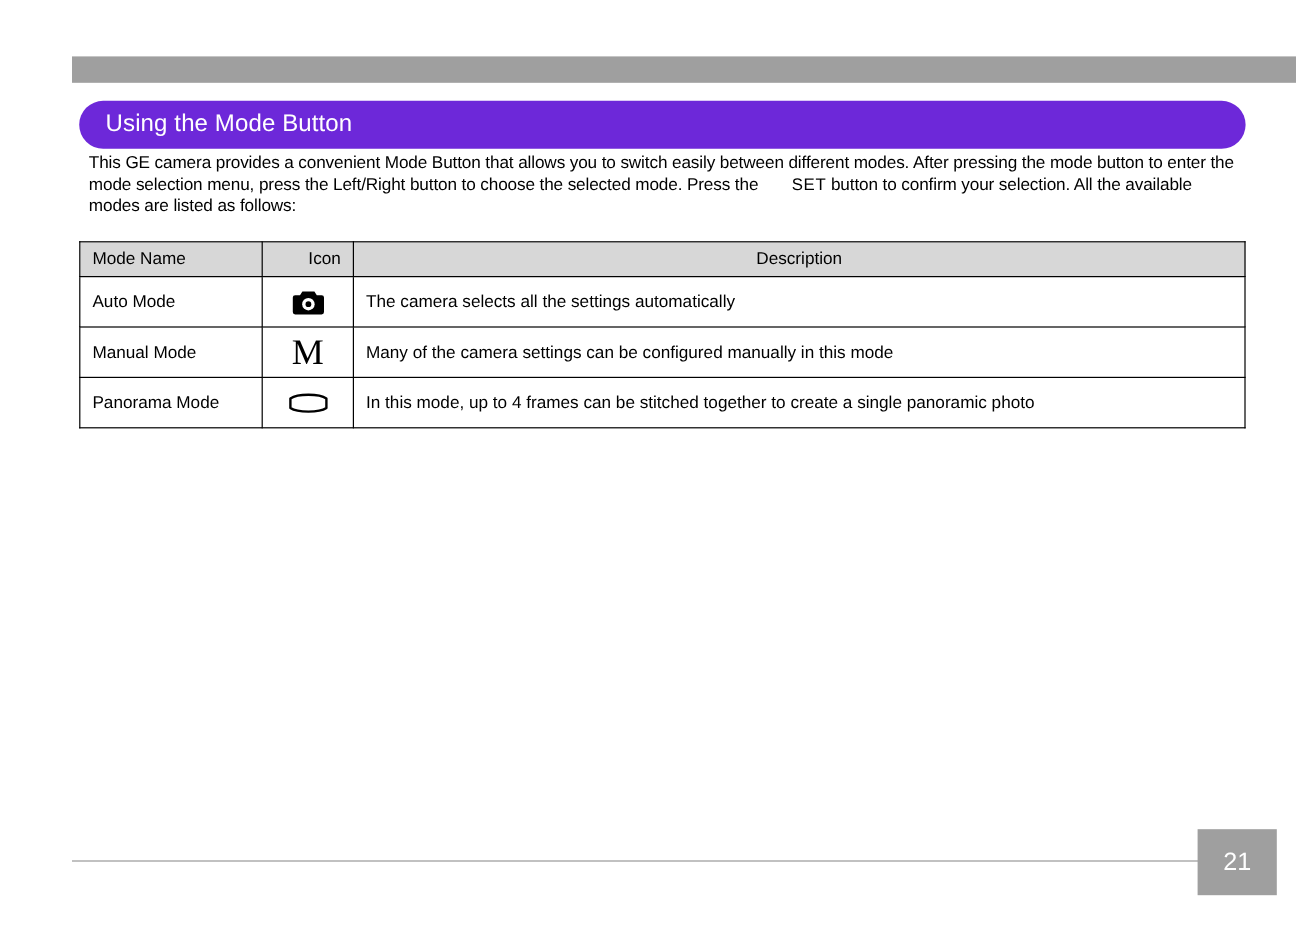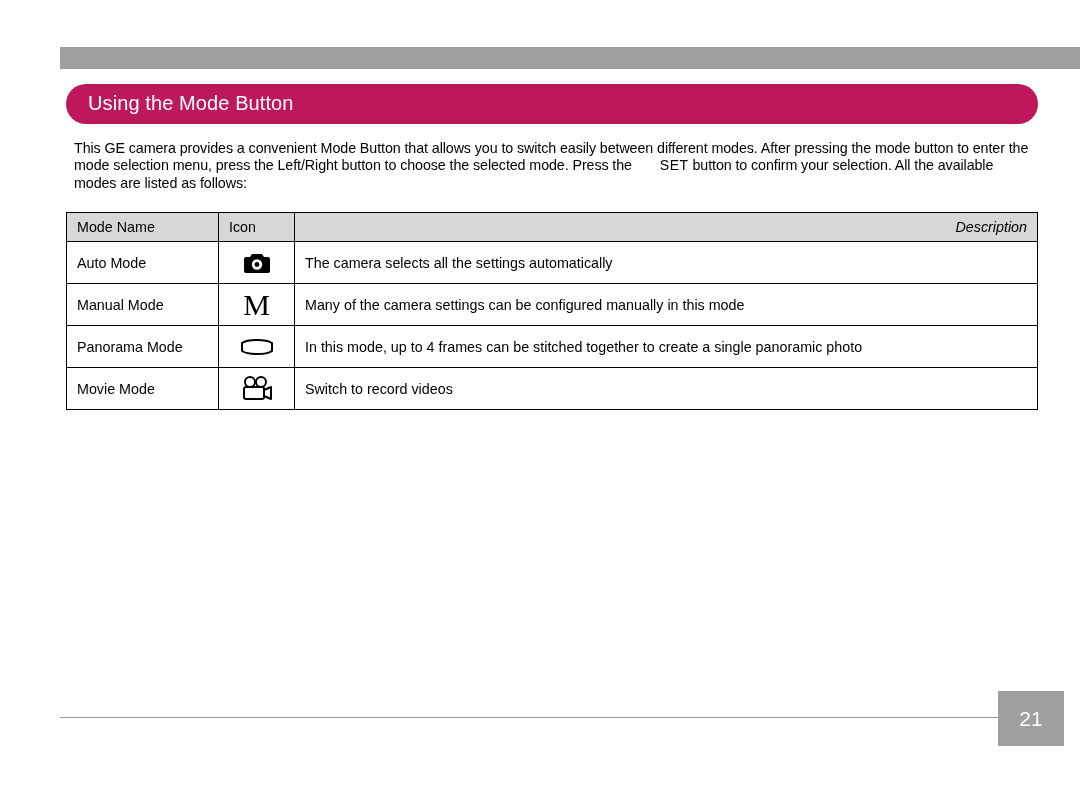--- a/index.html
+++ b/index.html
@@ -19,28 +19,28 @@
       height: 22px;
       background: #9f9f9f;
     }
     .content {
       position: absolute;
       left: 66px;
       right: 42px;
       top: 84px;
     }
     .section-header {
-      background: #be185d;
+      background: #6d28d9;
       color: #fff;
       font-size: 20px;
       font-weight: 500;
       padding: 8px 22px 9px 22px;
       border-radius: 22px;
       letter-spacing: 0.1px;
-      margin-bottom: 16px;
+      margin-bottom: 4px;
     }
     .intro {
       font-size: 14.3px;
       line-height: 1.22;
       padding: 0 8px 0 8px;
       margin-bottom: 20px;
       letter-spacing: -0.1px;
     }
     .set-text {
       font-family: Arial, sans-serif;
@@ -61,22 +61,22 @@
       font-size: 14.3px;
       vertical-align: middle;
     }
     table.modes th {
       background: #d7d7d7;
       font-weight: normal;
     }
     table.modes .col-name { width: 152px; }
     table.modes .col-icon { width: 76px; text-align: center; }
     table.modes .col-desc { }
-    table.modes th.col-icon { text-align: left; }
-    table.modes th.col-desc { text-align: right; font-style: italic; }
+    table.modes th.col-icon { text-align: right; }
+    table.modes th.col-desc { text-align: center; }
     table.modes td.col-icon { text-align: center; padding: 2px 0; }
     tr.body-row td { height: 42px; }
 
     .icon-box {
       display: inline-flex; align-items: center; justify-content: center;
       width: 100%; height: 100%;
     }
     .icon-scn {
       font-family: Arial, sans-serif;
       font-size: 19px;
@@ -158,32 +158,18 @@
         <td class="col-name">Panorama Mode</td>
         <td class="col-icon">
           <span class="icon-box">
             <svg width="34" height="18" viewBox="0 0 34 18">
               <path d="M2 5 C 8 1, 26 1, 32 5 L32 13 C 26 17, 8 17, 2 13 Z" fill="none" stroke="#000" stroke-width="2" stroke-linejoin="round"></path>
             </svg>
           </span>
         </td>
         <td class="col-desc">In this mode, up to 4 frames can be stitched together to create a single panoramic photo</td>
       </tr>
-      <tr class="body-row">
-        <td class="col-name">Movie Mode</td>
-        <td class="col-icon">
-          <span class="icon-box">
-            <svg width="34" height="26" viewBox="0 0 34 26">
-              <circle cx="10" cy="6" r="5" fill="none" stroke="#000" stroke-width="2"></circle>
-              <circle cx="21" cy="6" r="5" fill="none" stroke="#000" stroke-width="2"></circle>
-              <rect x="4" y="11" width="20" height="12" rx="2" fill="none" stroke="#000" stroke-width="2"></rect>
-              <path d="M24 14 L31 11 L31 23 L24 20 Z" fill="none" stroke="#000" stroke-width="2" stroke-linejoin="round"></path>
-            </svg>
-          </span>
-        </td>
-        <td class="col-desc">Switch to record videos</td>
-      </tr>
     </tbody>
   </table>
 </div>
 
 <div class="footer-rule"></div>
 <div class="page-tab">21</div>
 
 </body></html>

